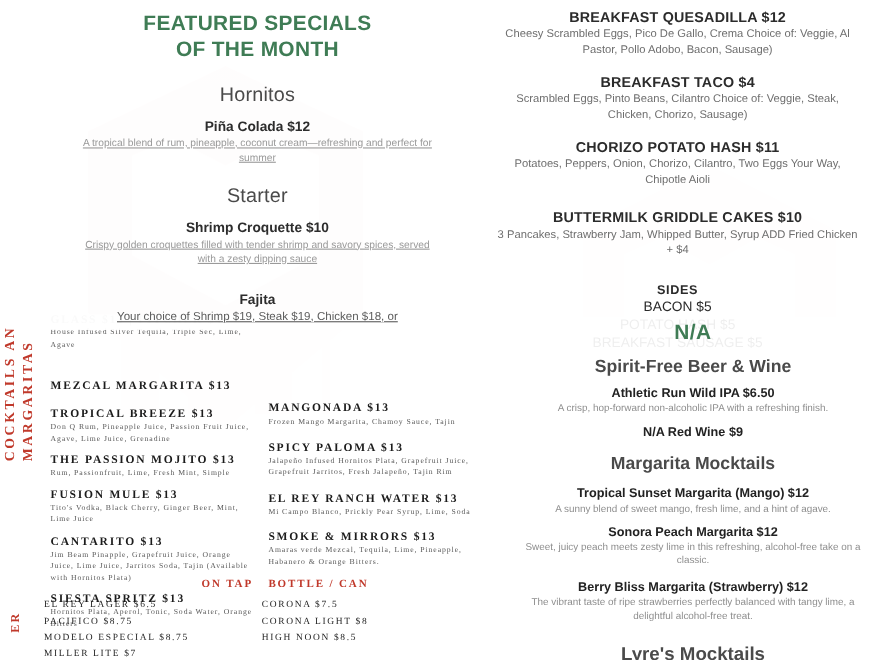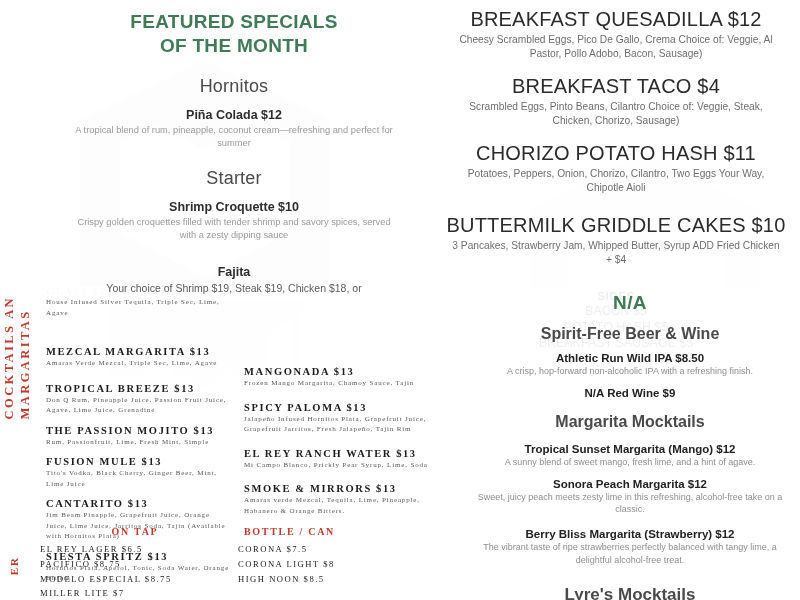--- a/index.html
+++ b/index.html
@@ -56,28 +56,28 @@
   }
   .sp-cat{
     color:#4a4a4a;font-size:18px;font-weight:400;text-align:center;
     margin-top:17px;letter-spacing:.2px;
   }
   .sp-item{
     color:#2d2d2d;font-size:12.5px;font-weight:700;text-align:center;margin-top:11px;
   }
   .sp-desc{
     color:#9a9a9a;font-size:9.3px;text-align:center;line-height:1.45;
-    margin:2px auto 0;max-width:330px;
+    margin:2px auto 0;max-width:330px;text-decoration:underline;
   }
 
   
   .bk{padding:0 8px;}
   .bk-item{
-    color:#2b2b2b;font-size:20px;text-align:center;letter-spacing:.2px;
-    margin-top:13px;font-weight:400;
+    color:#2b2b2b;font-size:13px;text-align:center;letter-spacing:.2px;
+    margin-top:13px;font-weight:700;
   }
   .bk-desc{
     color:#6e6e6e;font-size:10.2px;text-align:center;line-height:1.42;
     margin:2px auto 0;max-width:330px;
   }
   .bk-sides-h{color:#2b2b2b;font-size:11.5px;font-weight:700;text-align:center;
     letter-spacing:.6px;margin-top:22px;}
   .bk-side{color:#2b2b2b;font-size:12.5px;text-align:center;margin-top:2px;}
 
   
@@ -95,21 +95,21 @@
   }
   .ck-desc{
     color:#585858;font-family:"Liberation Serif", serif;
     font-size:7px;letter-spacing:.85px;line-height:1.5;margin-top:1px;
   }
   .ck-clip{color:#c8c8c8;font-family:"Liberation Serif", serif;font-size:10.5px;
     font-weight:700;letter-spacing:1.6px;}
 
   .beer-head{
     color:#c0392b;font-family:"Liberation Serif", serif;font-weight:700;
-    font-size:10px;letter-spacing:1.7px;text-align:center;margin-bottom:5px;
+    font-size:10px;letter-spacing:1.7px;text-align:right;margin-bottom:5px;
   }
   .beer-line{
     color:#1c1c1c;font-family:"Liberation Serif", serif;
     font-size:8.6px;letter-spacing:1.5px;line-height:1.72;
   }
 
   
   .side-label{
     position:absolute;left:2px;top:296px;z-index:5;
     display:flex;flex-direction:row;gap:1px;
@@ -145,21 +145,20 @@
 <div class="sheet base-left">
 
   <div class="ck-clip" style="position:absolute;left:46px;top:0px;">GLASS $13 | PITCHER $44</div>
 
   <div class="col" style="left:46px;top:11px;width:185px;">
     <div>
       <div class="ck-desc" style="margin-top:0;">House Infused Silver Tequila, Triple Sec, Lime, Agave</div>
     </div>
     <div>
       <div class="ck-name" style="margin-top:28px;">MEZCAL MARGARITA $13</div>
-      <div class="ck-desc">Amaras Verde Mezcal, Triple Sec, Lime, Agave</div>
     </div>
     <div>
       <div class="ck-name" style="margin-top:14px;">TROPICAL BREEZE $13</div>
       <div class="ck-desc">Don Q Rum, Pineapple Juice, Passion Fruit Juice, Agave, Lime Juice, Grenadine</div>
     </div>
     <div>
       <div class="ck-name">THE PASSION MOJITO $13</div>
       <div class="ck-desc">Rum, Passionfruit, Lime, Fresh Mint, Simple</div>
     </div>
     <div>
@@ -265,21 +264,21 @@
     <div class="sp-item" style="margin-top:22px;">Fajita</div>
     <div class="sp-desc" style="font-size:10.5px;color:#5c5c5c;max-width:360px;">Your choice of Shrimp $19, Steak $19, Chicken $18, or</div>
   </div>
 </div>
 
 <div class="panel-na">
   <div class="na-title">N/A</div>
 
   <div>
     <div class="na-cat">Spirit-Free Beer &amp; Wine</div>
-    <div class="na-item">Athletic Run Wild IPA $8.50</div>
+    <div class="na-item">Athletic Run Wild IPA $6.50</div>
     <div class="na-desc">A crisp, hop-forward non-alcoholic IPA with a refreshing finish.</div>
     <div class="na-item">N/A Red Wine $9</div>
   </div>
 
   <div>
     <div class="na-cat" style="margin-top:14px;">Margarita Mocktails</div>
     <div class="na-item" style="margin-top:12px;">Tropical Sunset Margarita (Mango) $12</div>
     <div class="na-desc">A sunny blend of sweet mango, fresh lime, and a hint of agave.</div>
     <div class="na-item">Sonora Peach Margarita $12</div>
     <div class="na-desc">Sweet, juicy peach meets zesty lime in this refreshing, alcohol-free take on a classic.</div>

